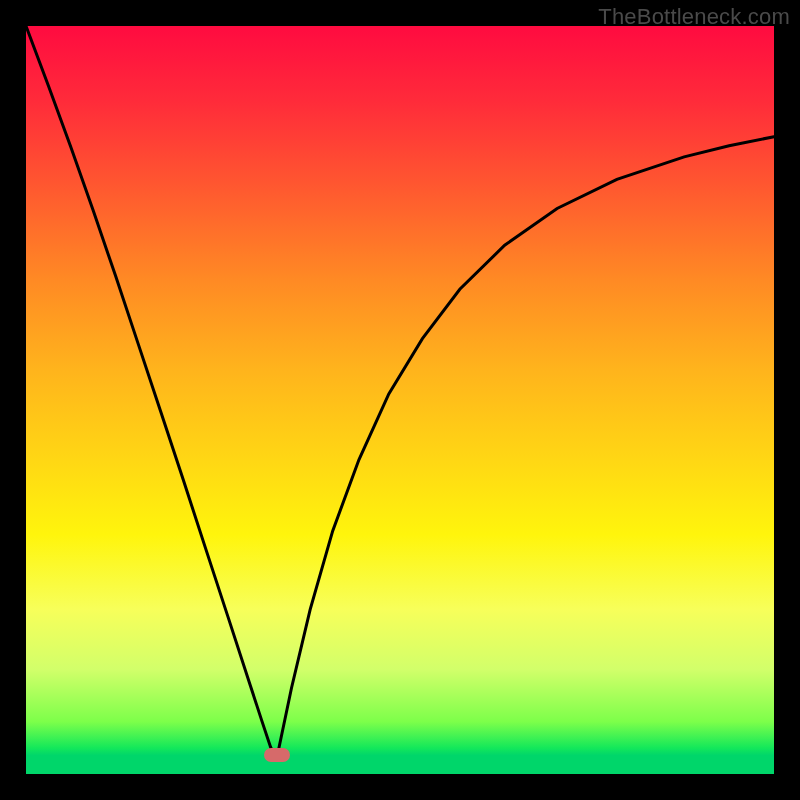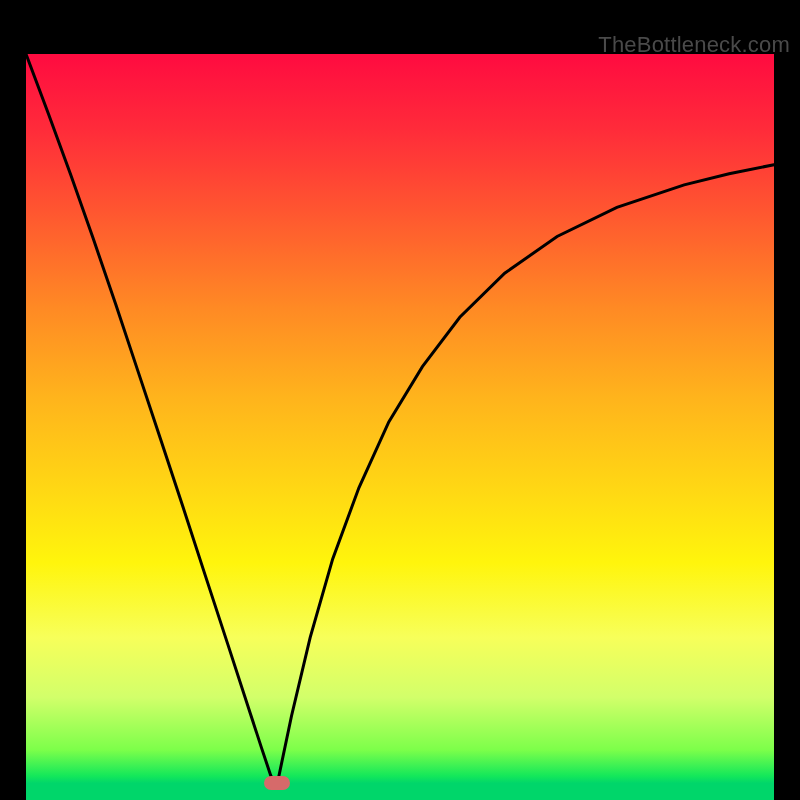--- a/index.html
+++ b/index.html
@@ -9,21 +9,20 @@
     height: 800px;
     background: #000;
     font-family: Arial, Helvetica, sans-serif;
     overflow: hidden;
   }
   .frame {
     position: relative;
     width: 800px;
     height: 604px;
     background: #000;
-    margin-top: 28px;
   }
   .watermark {
     position: absolute;
     top: 4px;
     right: 10px;
     color: #4a4a4a;
     font-size: 22px;
     font-weight: 500;
     letter-spacing: 0.2px;
   }

